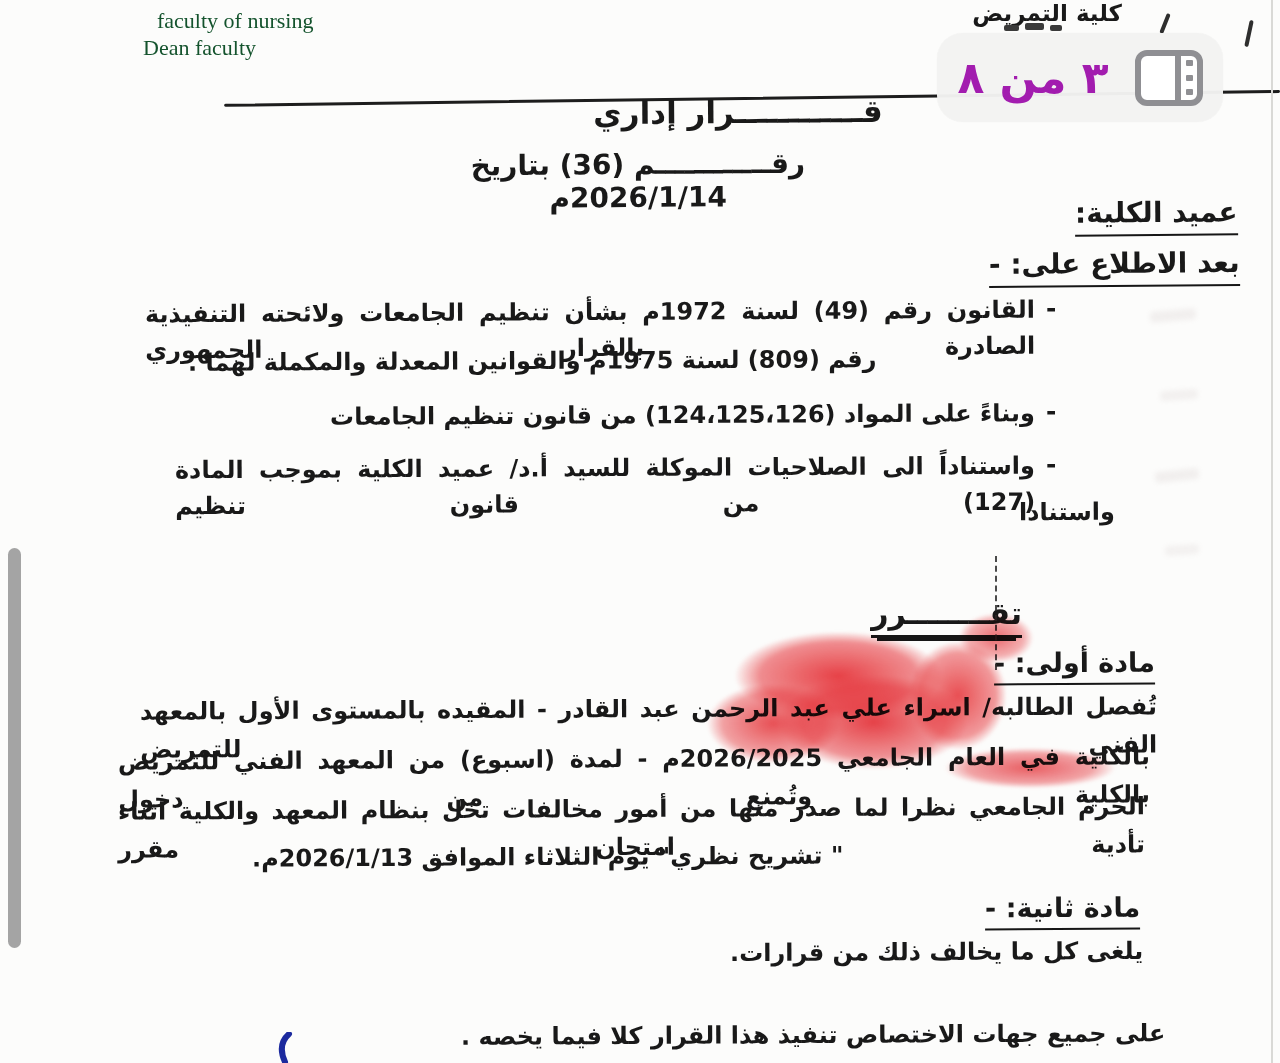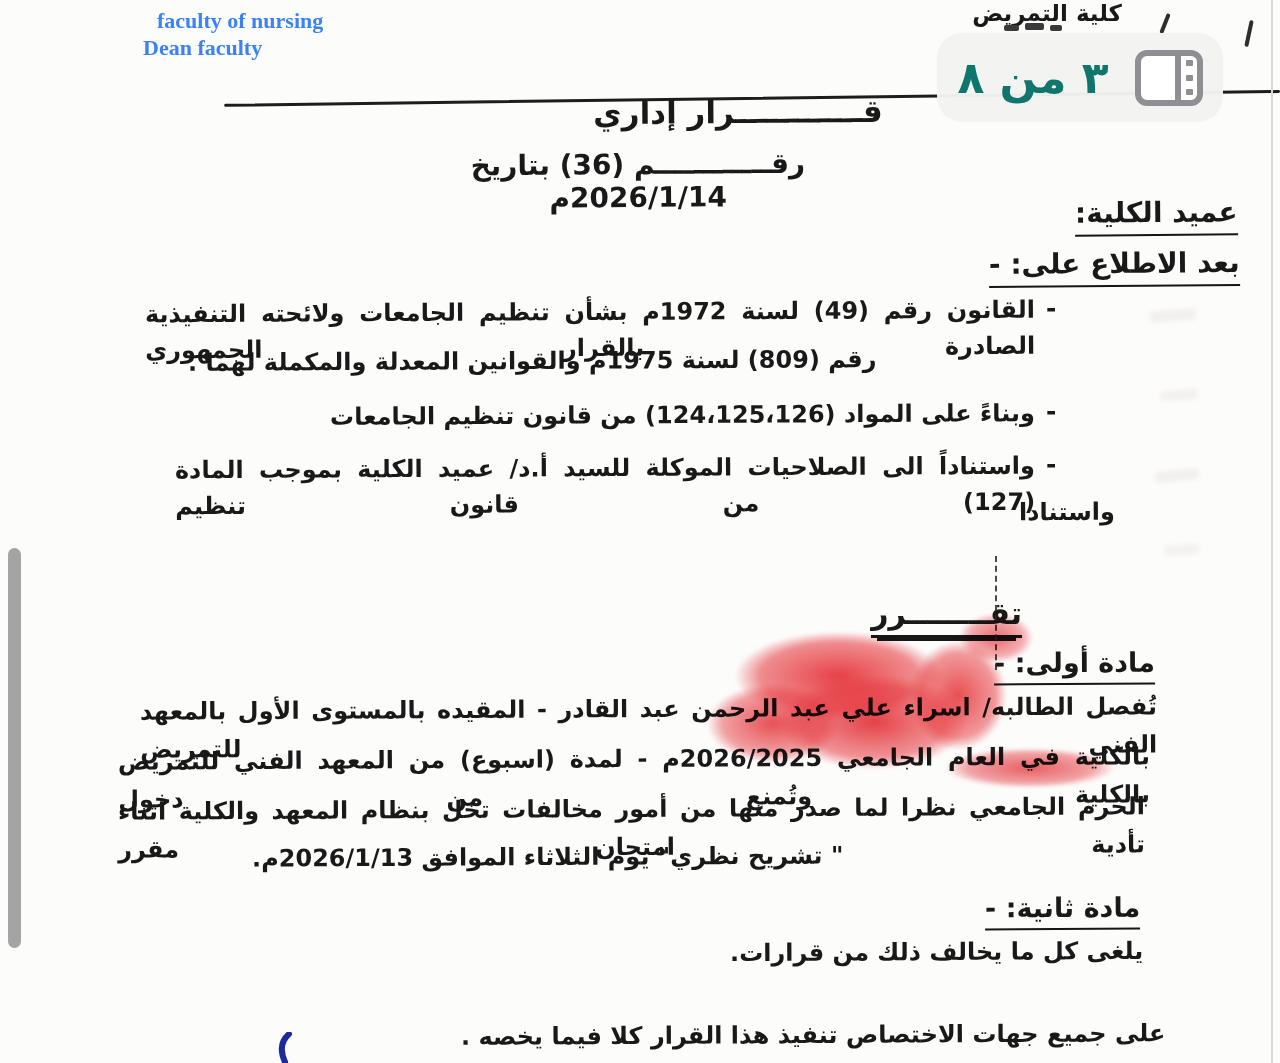--- a/index.html
+++ b/index.html
@@ -1,37 +1,37 @@
 <!DOCTYPE html>
 <html><head>
 <meta charset="utf-8">
 <style>
   html,body{margin:0;padding:0;background:#e9e9e9;}
   #page{position:relative;width:1280px;height:1063px;background:#fcfcfb;overflow:hidden;
         font-family:"DejaVu Sans",sans-serif;}
   .abs{position:absolute;}
   .ar{direction:rtl;unicode-bidi:plaintext;font-family:"DejaVu Sans",sans-serif;
       font-weight:700;color:#191919;}
-  .en{font-family:"Liberation Serif","DejaVu Serif",serif;font-weight:700;color:#3b82f6;}
+  .en{font-family:"Liberation Serif","DejaVu Serif",serif;font-weight:400;color:#14532d;}
   .just{text-align:justify;text-align-last:justify;}
   .ral{text-align:right;}
   .u{border-bottom:2.6px solid #161616;padding-bottom:5px;display:inline-block;}
   .tilt{transform:rotate(-0.45deg);}
   .tilt2{transform:rotate(-0.3deg);}
 
   
   #top-rule{left:224px;top:90px;width:1056px;height:3px;background:#1d1d1d;
             transform:rotate(-0.75deg);transform-origin:right center;border-radius:2px;}
 
   
   #badge{left:937px;top:33px;width:286px;height:89px;border-radius:26px;
          background:rgba(243,243,242,0.97);z-index:40;display:flex;direction:rtl;
          align-items:center;justify-content:center;gap:26px;
          box-shadow:0 0 1px rgba(0,0,0,0.08);}
-  #badge .label{color:#0f766e;font-size:44px;font-weight:700;direction:rtl;}
+  #badge .label{color:#a21caf;font-size:44px;font-weight:700;direction:rtl;}
   .pages-icon{width:56px;height:44px;border:6px solid #8f8f93;border-radius:12px;
               position:relative;background:#fff;box-sizing:content-box;}
   .pages-icon .divider{position:absolute;top:0;bottom:0;right:16px;width:6px;background:#8f8f93;}
   .pages-icon .dot{position:absolute;right:4px;width:7px;height:6px;background:#8f8f93;border-radius:1px;}
   .pages-icon .d1{top:4px;} .pages-icon .d2{top:19px;} .pages-icon .d3{top:33px;}
 
   
   #scrollbar{left:8px;top:548px;width:13px;height:400px;background:#9c9c9c;
              border-radius:8px;z-index:45;opacity:0.92;}
 

